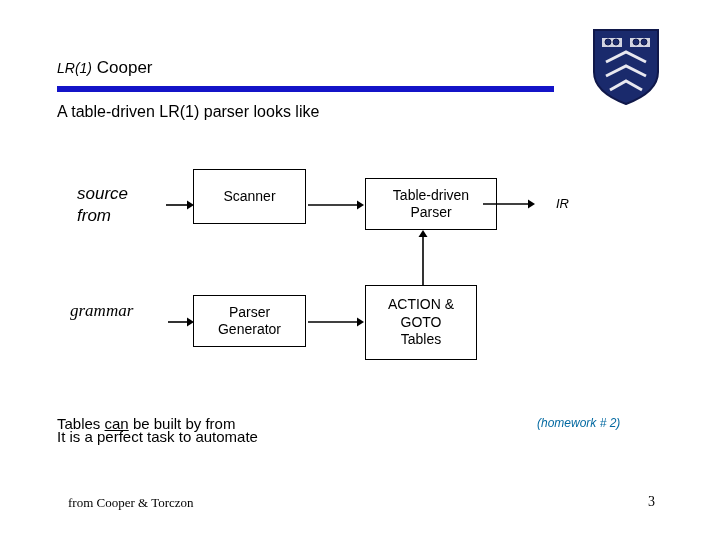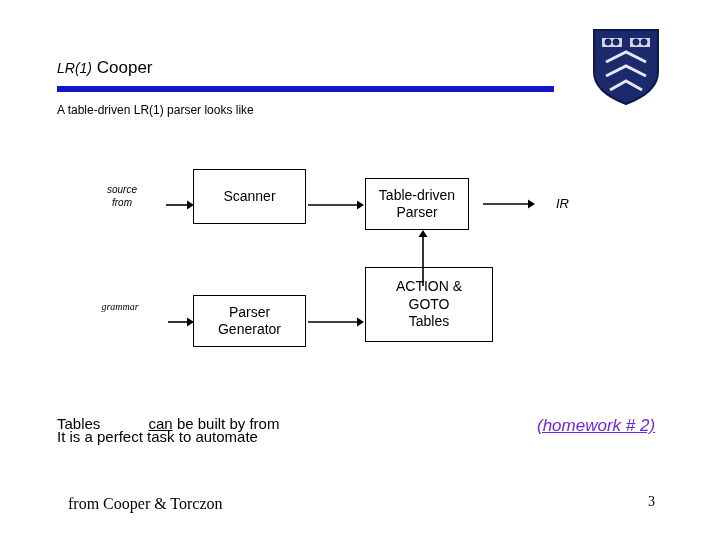--- a/index.html
+++ b/index.html
@@ -50,21 +50,21 @@
     top: 28px;
     width: 68px;
     height: 78px;
   }
 
   
   .subtitle {
     position: absolute;
     left: 57px;
     top: 103px;
-    font-size: 12px;
+    font-size: 16px;
     color: #000000;
     white-space: nowrap;
   }
 
   
   .box {
     position: absolute;
     border: 1px solid #000000;
     box-sizing: border-box;
     display: flex;
@@ -72,24 +72,24 @@
     justify-content: center;
     text-align: center;
     font-size: 14px;
     color: #000000;
     line-height: 1.25;
     background: #ffffff;
   }
 
   .plain-label {
     position: absolute;
-    font-size: 10px;
+    font-size: 17px;
     font-style: italic;
     color: #000000;
-    text-align: center;
+    text-align: left;
     line-height: 1.3;
   }
 
   .arrow {
     position: absolute;
     height: 14px;
   }
 
   .smallcaps {
     font-variant: small-caps;
@@ -97,37 +97,35 @@
 
   
   .bottom-line {
     position: absolute;
     font-size: 15px;
     color: #000000;
     white-space: nowrap;
   }
   .bottom-line u {
     text-decoration: underline;
-    margin-left: 44px;
   }
   .homework {
     position: absolute;
-    font-size: 17px;
+    font-size: 12px;
     font-style: italic;
-    color: #6d28d9;
-    white-space: nowrap;
-    text-decoration: underline;
+    color: #0369a1;
+    white-space: nowrap;
   }
 
   .credit {
     position: absolute;
     left: 68px;
     top: 495px;
     font-family: "Liberation Serif", serif;
-    font-size: 16px;
+    font-size: 13px;
     color: #000000;
     white-space: nowrap;
   }
   .pagenum {
     position: absolute;
     left: 648px;
     top: 494px;
     font-family: "Liberation Serif", serif;
     font-size: 14px;
     color: #000000;
@@ -183,21 +181,21 @@
     <span>Scanner</span>
   </div>
 
   <div class="arrow" style="left:308px; top:198px; width:56px;">
     <svg width="56" height="14" viewBox="0 0 56 14" xmlns="http://www.w3.org/2000/svg">
       <line x1="0" y1="7" x2="50" y2="7" stroke="#000" stroke-width="1.6"></line>
       <path d="M49 2.5 L56 7 L49 11.5 Z" fill="#000"></path>
     </svg>
   </div>
 
-  <div class="box" style="left:365px; top:178px; width:104px; height:52px;justify-content:center;">
+  <div class="box" style="left:365px; top:178px; width:132px; height:52px;justify-content:center;">
     <div>
       <div>Table-driven</div>
       <div>Parser</div>
     </div>
   </div>
 
   <div class="arrow" style="left:483px; top:197px; width:52px;">
     <svg width="52" height="14" viewBox="0 0 52 14" xmlns="http://www.w3.org/2000/svg">
       <line x1="0" y1="7" x2="46" y2="7" stroke="#000" stroke-width="1.6"></line>
       <path d="M45 2.5 L52 7 L45 11.5 Z" fill="#000"></path>
@@ -226,21 +224,21 @@
     </div>
   </div>
 
   <div class="arrow" style="left:308px; top:315px; width:56px;">
     <svg width="56" height="14" viewBox="0 0 56 14" xmlns="http://www.w3.org/2000/svg">
       <line x1="0" y1="7" x2="50" y2="7" stroke="#000" stroke-width="1.6"></line>
       <path d="M49 2.5 L56 7 L49 11.5 Z" fill="#000"></path>
     </svg>
   </div>
 
-  <div class="box" style="left:365px; top:267px; width:128px; height:75px;">
+  <div class="box" style="left:365px; top:285px; width:112px; height:75px;">
     <div>
       <div class="smallcaps">ACTION &amp;</div>
       <div class="smallcaps">GOTO</div>
       <div>Tables</div>
     </div>
   </div>
 
   <div style="position:absolute; left:416px; top:228px; width:14px; height:58px;">
     <svg width="14" height="58" viewBox="0 0 14 58" xmlns="http://www.w3.org/2000/svg">
       <line x1="7" y1="58" x2="7" y2="8" stroke="#000" stroke-width="1.6"></line>

